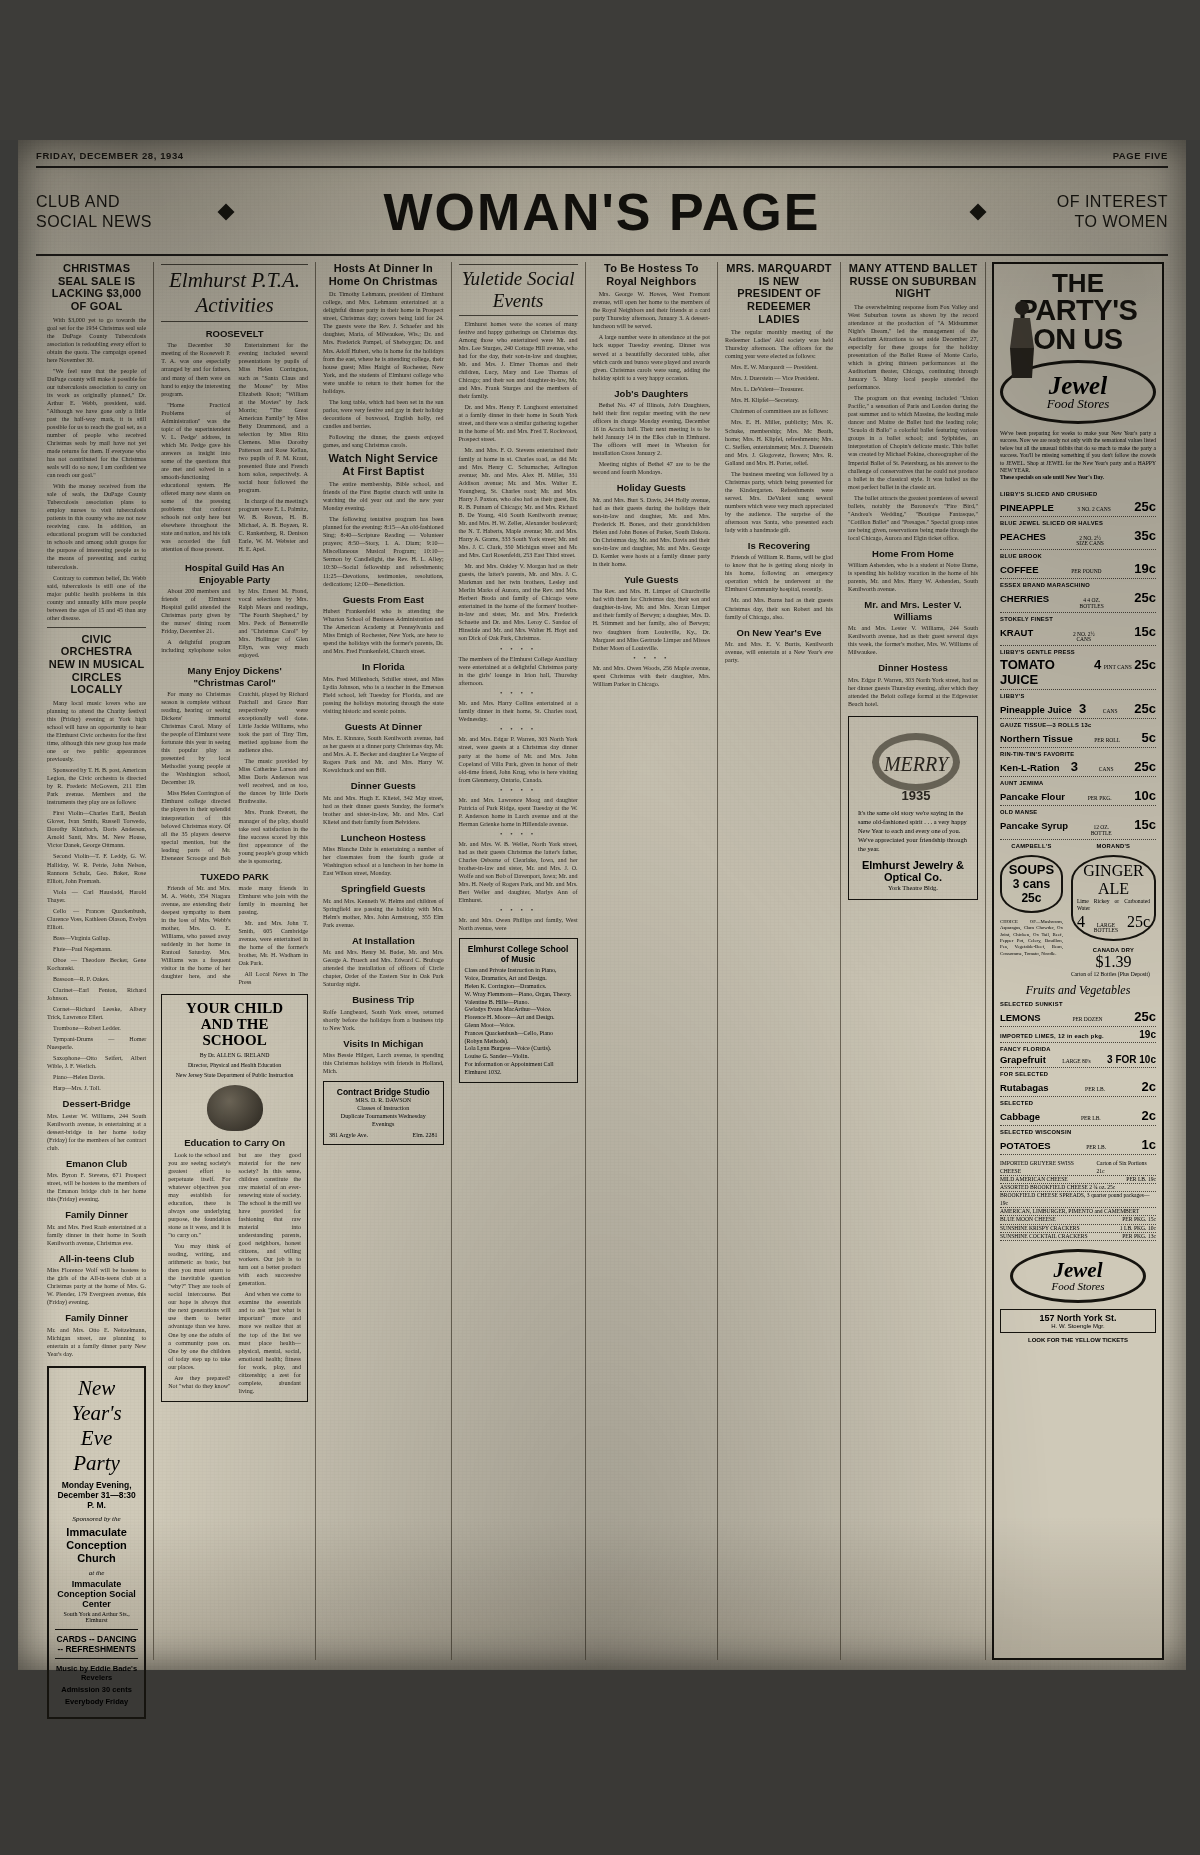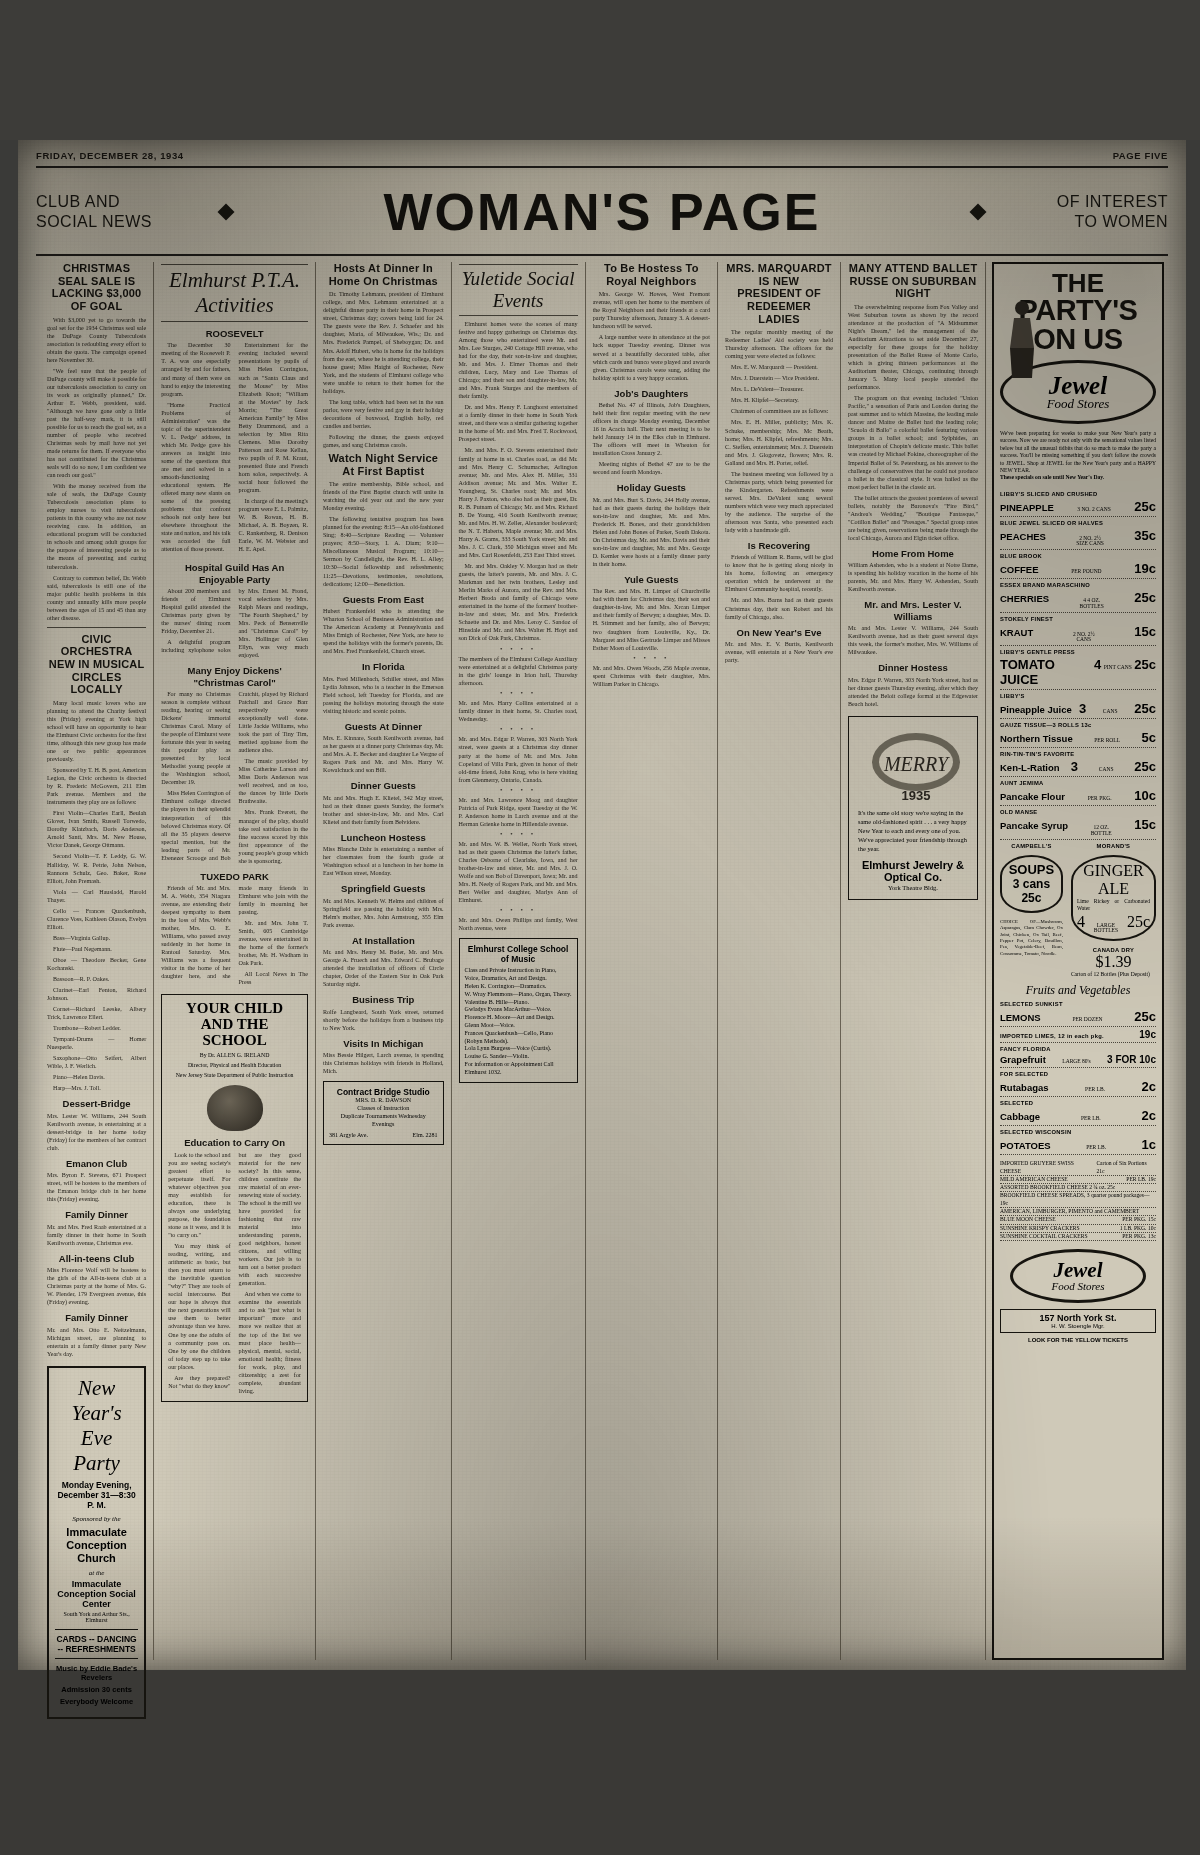--- a/index.html
+++ b/index.html
@@ -194,21 +194,21 @@
           <div class="t1">New Year's Eve Party</div>
           <div class="t2">Monday Evening, December 31—8:30 P. M.</div>
           <div class="t3">Sponsored by the</div>
           <div class="t4">Immaculate Conception Church</div>
           <div class="t5">at the</div>
           <div class="t6">Immaculate Conception Social Center</div>
           <div class="t7">South York and Arthur Sts., Elmhurst</div>
           <div class="bar">CARDS -- DANCING -- REFRESHMENTS</div>
           <div class="t8">Music by Eddie Bade's Revelers</div>
           <div class="t8">Admission 30 cents</div>
-          <div class="t8">Everybody Welcome</div>
+          <div class="t8">Everybody Friday</div>
         </div>
       </div>
 
       <div class="col c2">
         <div class="script" style="font-size:21px;border-top:1px solid #4a463c;border-bottom:1px solid #4a463c;padding:3px 0;">Elmhurst P.T.A. Activities</div>
         <h3 class="sh">ROOSEVELT</h3>
         <div class="bodytext" style="column-count:2;column-gap:8px;column-rule:0;">
             <p>The December 30 meeting of the Roosevelt P. T. A. was one especially arranged by and for fathers, and many of them were on hand to enjoy the interesting program.</p>
             <p>"Home Practical Problems of Administration" was the topic of the superintendent V. L. Pedge' address, in which Mr. Pedge gave his answers as insight into some of the questions that are met and solved in a smooth-functioning educational system. He offered many new slants on some of the pressing problems that confront schools not only here but elsewhere throughout the state and nation, and his talk was accorded the full attention of those present.</p>
             <p>Entertainment for the evening included several presentations by pupils of Miss Helen Corrington, such as "Santa Claus and the Mouse" by Miss Elizabeth Knott; "William at the Movies" by Jack Morris; "The Great American Family" by Miss Betty Drummond, and a selection by Miss Rita Clemens. Miss Dorothy Patterson and Rose Kellan, two pupils of P. M. Kraut, presented flute and French horn solos, respectively. A social hour followed the program.</p>

